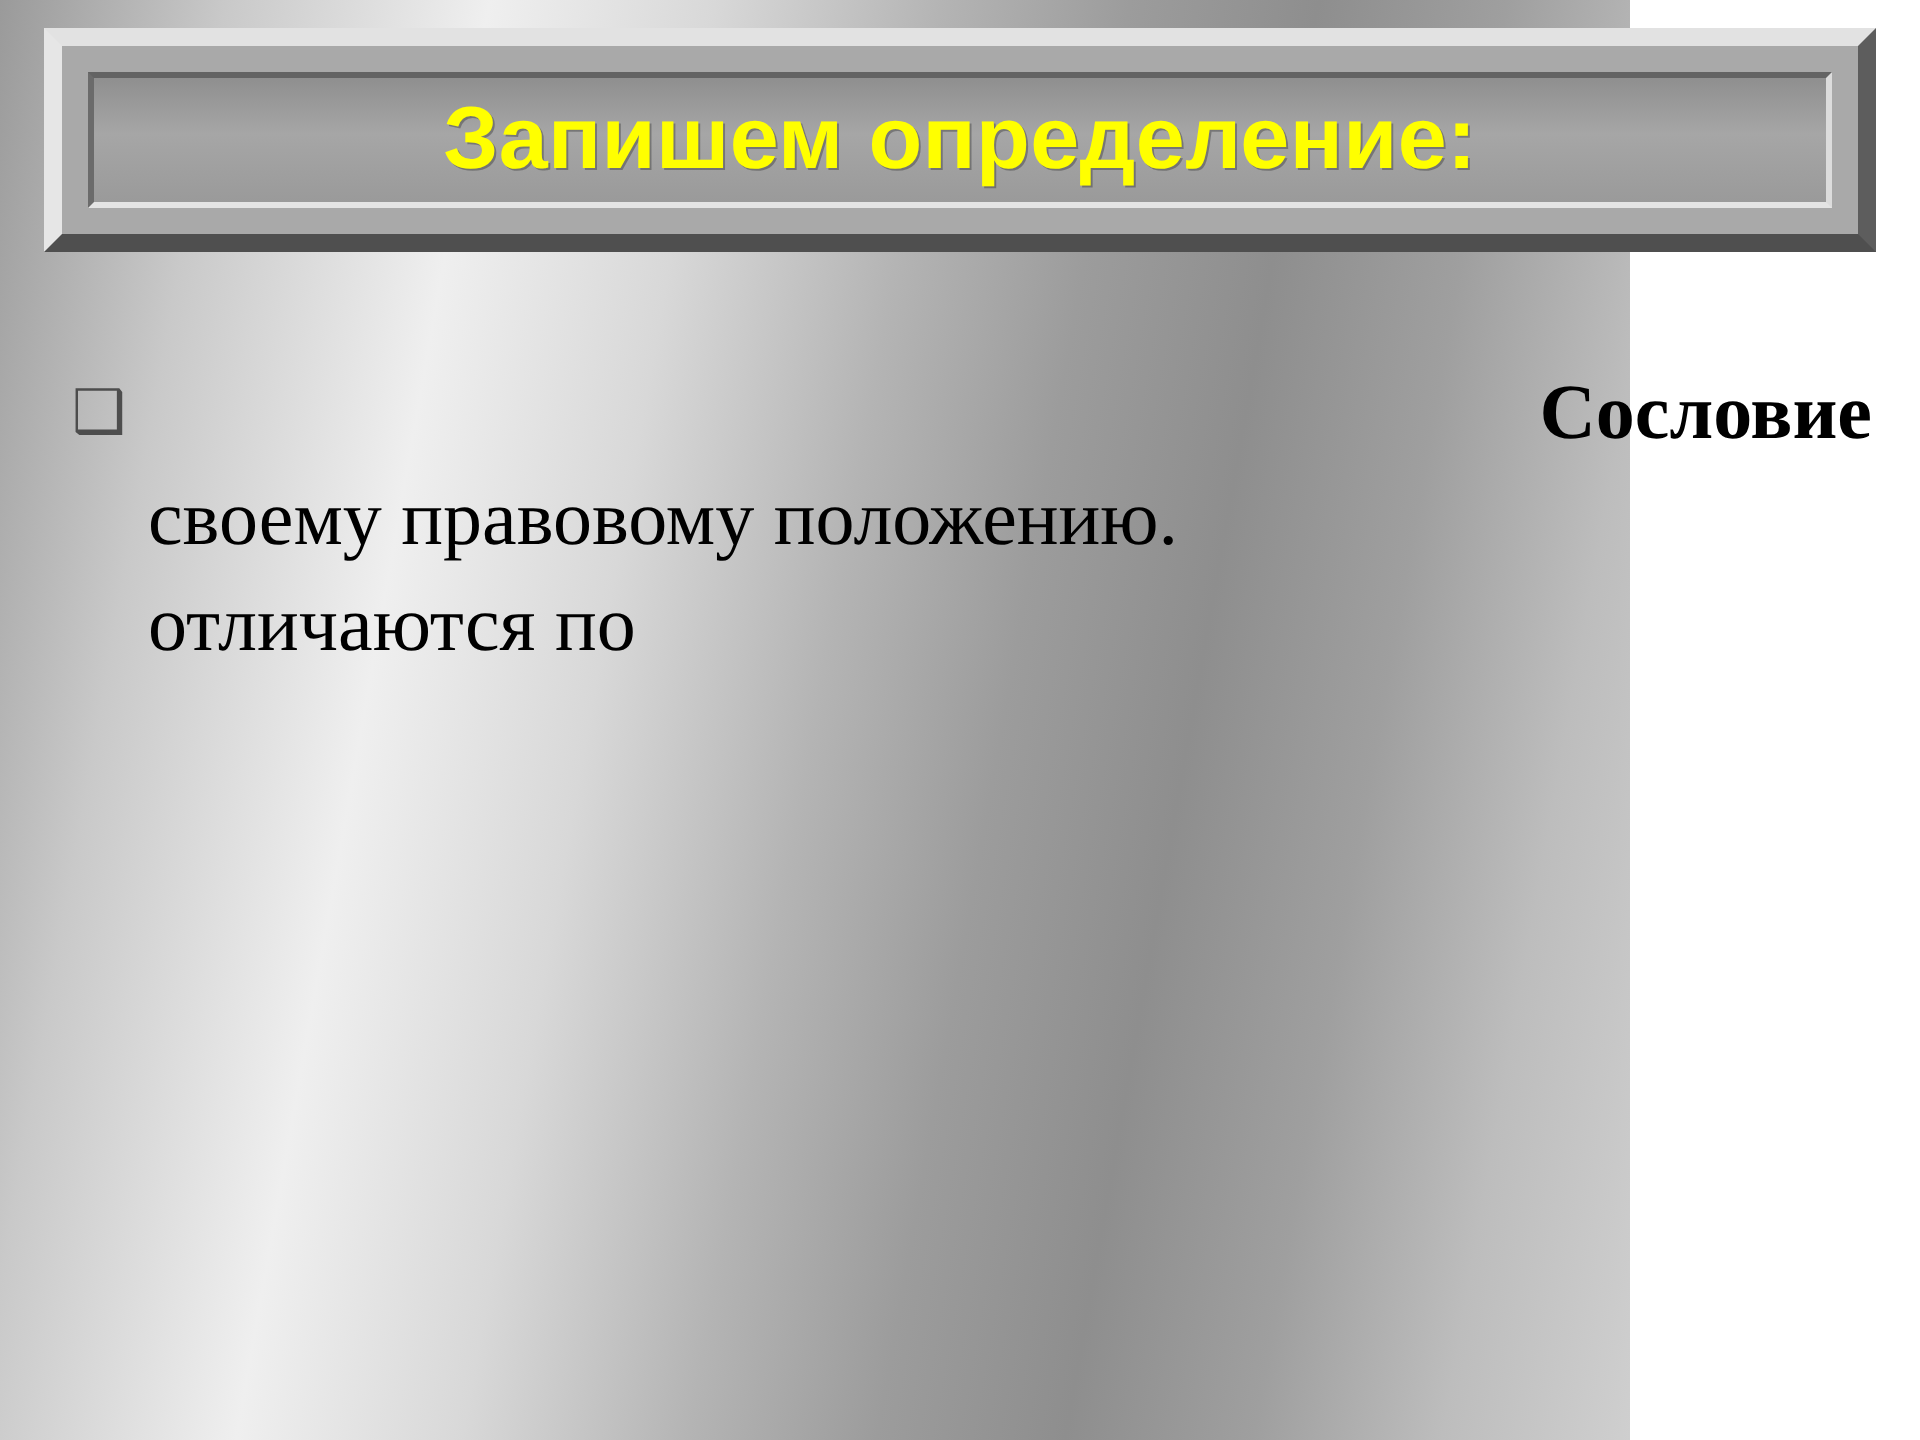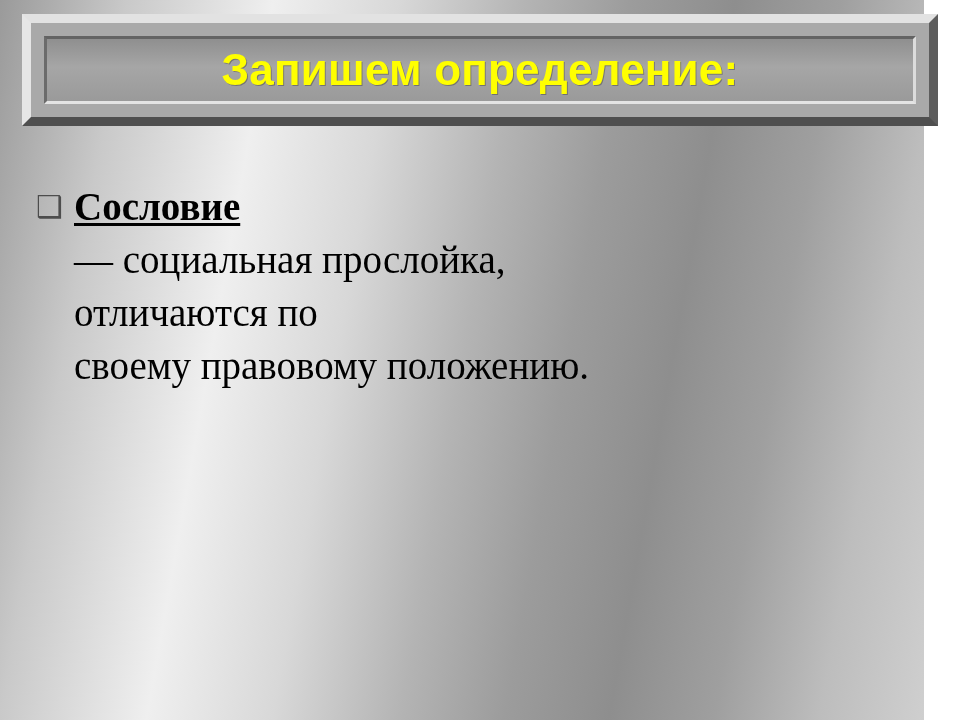--- a/index.html
+++ b/index.html
@@ -8,21 +8,21 @@
   }
   body {
     width: 960px;
     height: 720px;
     overflow: hidden;
     font-family: "Liberation Serif", serif;
   }
 
   .slide {
     position: relative;
-    width: 924px;
+    width: 815px;
     height: 720px;
     box-sizing: border-box;
     background: linear-gradient(100deg,
         #9a9a9a 0%,
         #c9c9c9 12%,
         #efefef 26%,
         #d8d8d8 38%,
         #b4b4b4 50%,
         #9c9c9c 60%,
         #8e8e8e 70%,
@@ -96,22 +96,22 @@
   }
   .bullet-body {
     flex: 1 1 auto;
     font-family: "Liberation Serif", serif;
     font-size: 39px;
     line-height: 53px;
     color: #000000;
   }
   .term {
     font-weight: bold;
-    text-decoration: underline;
     text-underline-offset: 3px;
+    text-align: right;
   }
   .line {
     display: block;
     white-space: pre;
   }
 </style>
 </head>
 <body>
 
 <div class="slide">
@@ -120,20 +120,19 @@
     <div class="title-inner">
       <div class="title-text">Запишем определение:</div>
     </div>
   </div>
 
   <div class="content">
     <div class="bullet-row">
       <span class="bullet-marker">❑</span>
       <div class="bullet-body">
         <span class="term line">Сословие</span>
-        <span class="line">— социальная прослойка,</span>
+        <span class="line">своему правовому положению.</span>
         <span class="line">отличаются по</span>
-        <span class="line">своему правовому положению.</span>
       </div>
     </div>
   </div>
 
 </div>
 
 </body></html>

